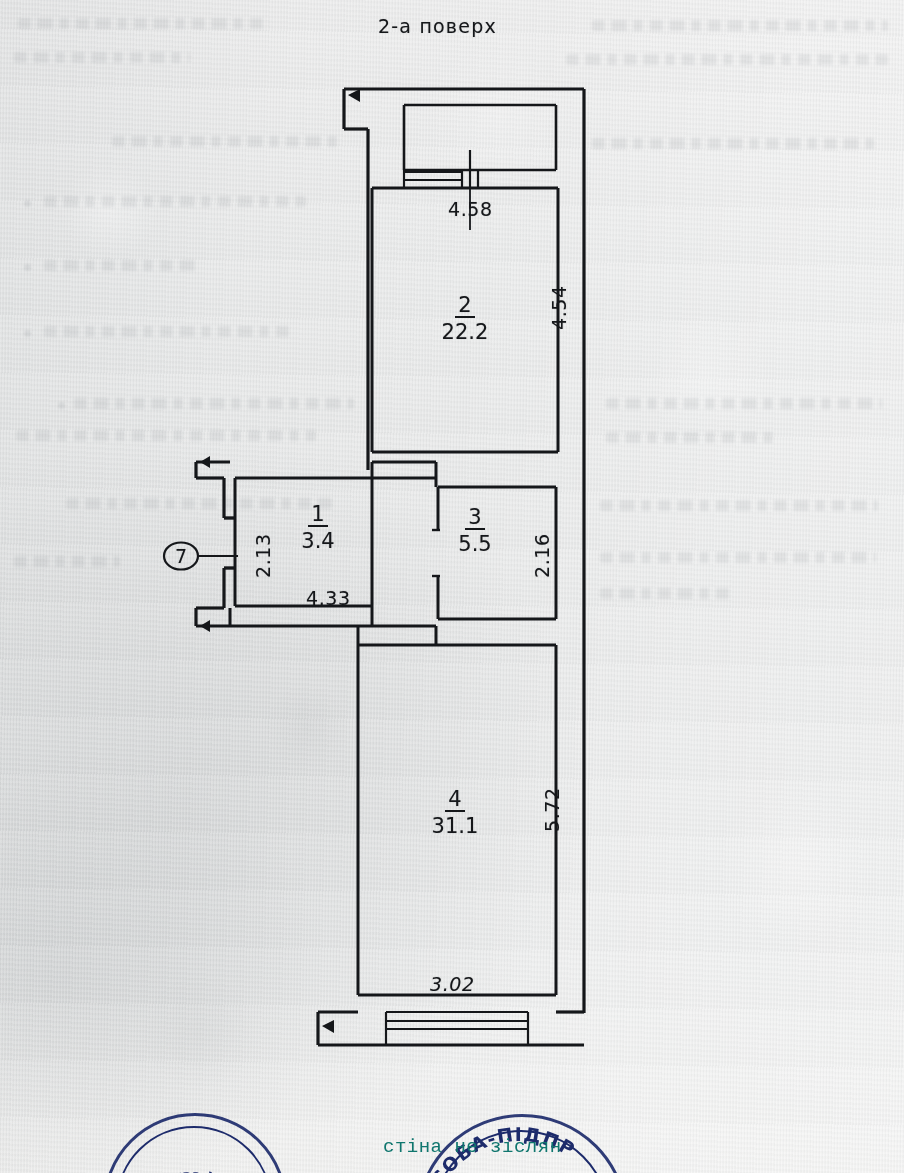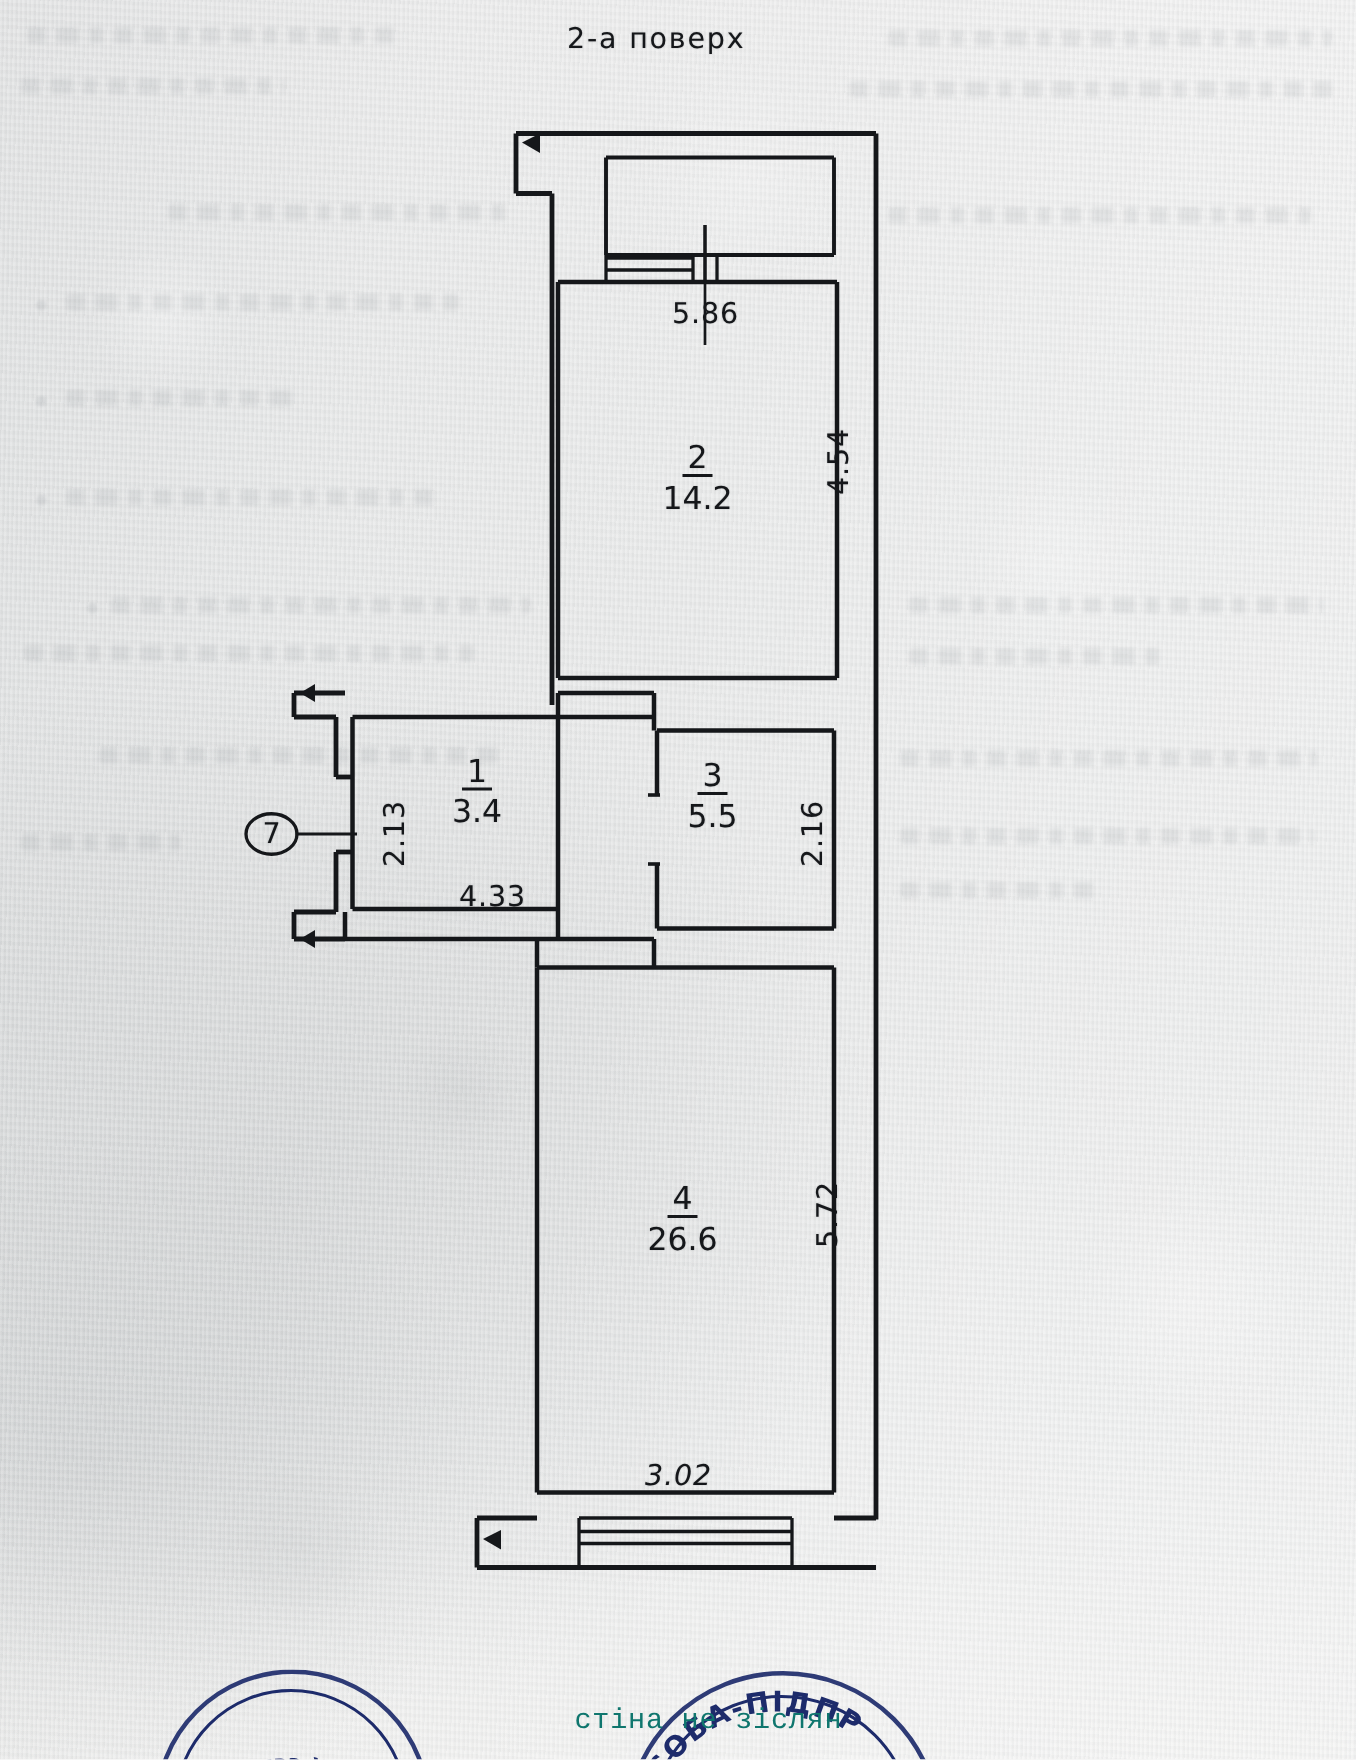--- a/index.html
+++ b/index.html
@@ -287,34 +287,34 @@
 
   <div class="marker-num" style="left:175px; top:545px;">7</div>
 
   <div class="room-block" style="left:288px; top:505px; width:60px;">
     <span class="room-num">1</span>
     <div class="room-area">3.4</div>
   </div>
 
   <div class="room-block" style="left:435px; top:296px; width:60px;">
     <span class="room-num">2</span>
-    <div class="room-area">14.2</div>
+    <div class="room-area">22.2</div>
   </div>
 
   <div class="room-block" style="left:445px; top:508px; width:60px;">
     <span class="room-num">3</span>
     <div class="room-area">5.5</div>
   </div>
 
   <div class="room-block" style="left:422px; top:790px; width:66px;">
     <span class="room-num">4</span>
-    <div class="room-area">26.6</div>
-  </div>
-
-  <div class="plan-text dim-label" style="left:448px; top:198px;">5.86</div>
+    <div class="room-area">31.1</div>
+  </div>
+
+  <div class="plan-text dim-label" style="left:448px; top:198px;">4.58</div>
 
   <div class="plan-text dim-label dim-vert" style="left:548px; top:330px; transform: rotate(-90deg);">4.54</div>
 
   <div class="plan-text dim-label dim-vert" style="left:252px; top:578px; transform: rotate(-90deg);">2.13</div>
 
   <div class="plan-text dim-label" style="left:306px; top:587px;">4.33</div>
 
   <div class="plan-text dim-label dim-vert" style="left:531px; top:578px; transform: rotate(-90deg);">2.16</div>
 
   <div class="plan-text dim-label dim-vert" style="left:541px; top:832px; transform: rotate(-90deg);">5.72</div>

